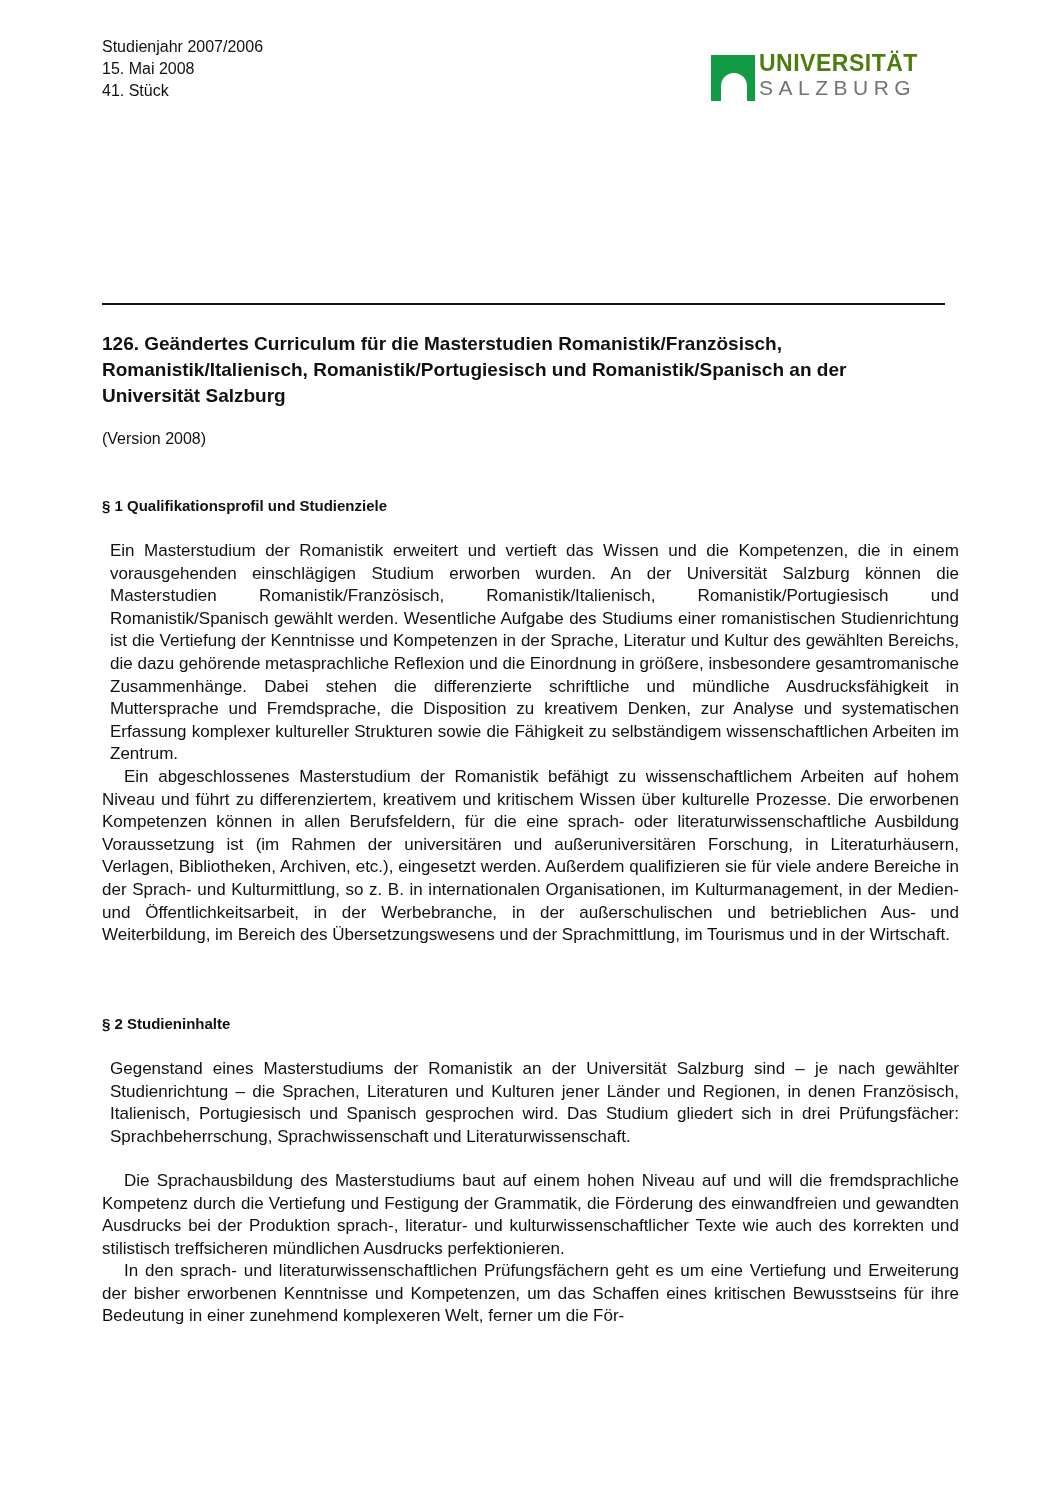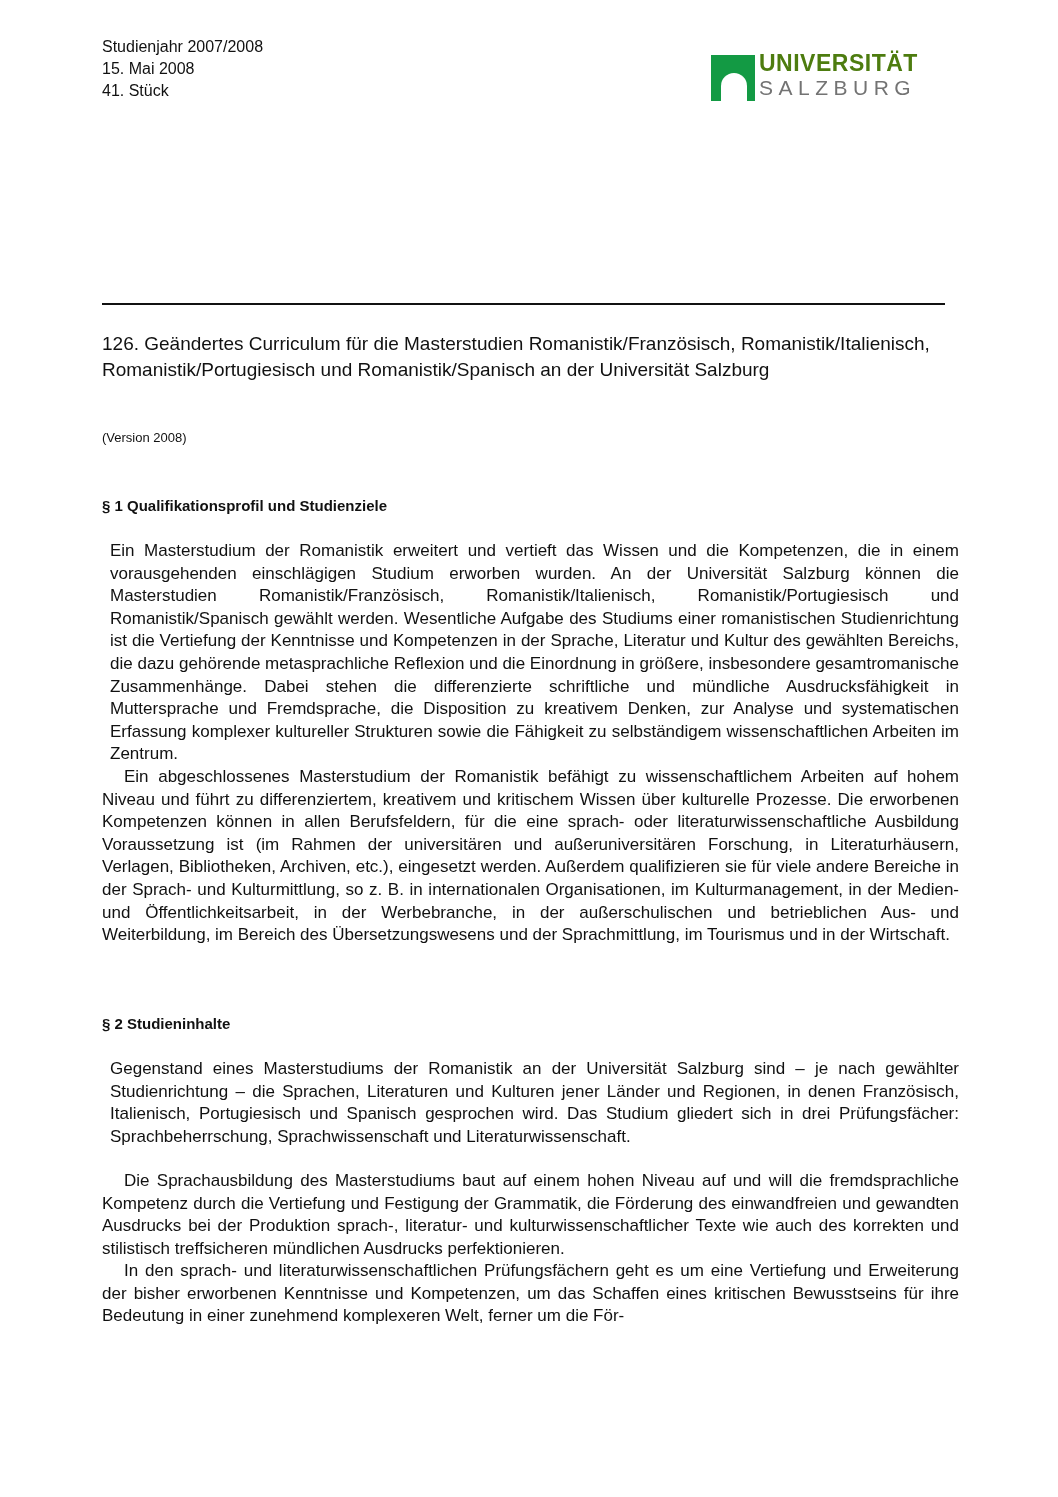--- a/index.html
+++ b/index.html
@@ -6,32 +6,32 @@
     body { width: 1058px; height: 1497px; position: relative; overflow: hidden;
       font-family: "Liberation Sans", sans-serif; color: #111; }
     .meta { position: absolute; left: 102px; top: 36px; font-size: 16px; line-height: 22px; }
     .logo { position: absolute; left: 711px; top: 52px; width: 210px; height: 50px; }
     .logo .mark { position: absolute; left: 0; top: 3px; width: 44px; height: 46px; background: #139a44; overflow: hidden; }
     .logo .mark .arch { position: absolute; left: 10px; top: 18px; width: 26px; height: 40px; background: #fff; border-radius: 13px 13px 0 0; }
     .logo .l1 { position: absolute; left: 48px; top: -2px; font-size: 23px; font-weight: bold; letter-spacing: 0.5px; color: #4d7c0f; }
     .logo .l2 { position: absolute; left: 48px; top: 24px; font-size: 21px; letter-spacing: 5.5px; color: #737373; }
     .title { position: absolute; left: 102px; top: 192px; font-size: 30px; font-weight: bold; line-height: 36px; letter-spacing: -0.5px; }
     .rule { position: absolute; left: 102px; top: 303px; width: 843px; height: 2px; background: #111; }
-    .doc-heading { position: absolute; left: 102px; top: 331px; width: 845px; font-size: 19px; font-weight: normal; line-height: 26px; }
-    .version { position: absolute; left: 102px; top: 430px; font-size: 13px; }
+    .doc-heading { position: absolute; left: 102px; top: 331px; width: 845px; font-size: 19px; font-weight: bold; line-height: 26px; }
+    .version { position: absolute; left: 102px; top: 430px; font-size: 16px; }
     .sec { position: absolute; left: 102px; font-size: 15px; font-weight: bold; }
     .para { position: absolute; left: 102px; width: 857px; font-size: 17px; line-height: 22.5px; text-align: justify; }
     .para .ind { display: block; text-indent: 22px; }
     .para .noind { display: block; margin-left: 8px; }
   </style>
 </head>
 <body>
 
 <div class="meta">
-  <div>Studienjahr 2007/2008</div>
+  <div>Studienjahr 2007/2006</div>
   <div>15. Mai 2008</div>
   <div>41. Stück</div>
 </div>
 
 <div class="logo">
   <div class="mark">
       <div class="arch"></div>
     </div>
   <div class="l1">UNIVERSITÄT</div>
   <div class="l2">SALZBURG</div>

